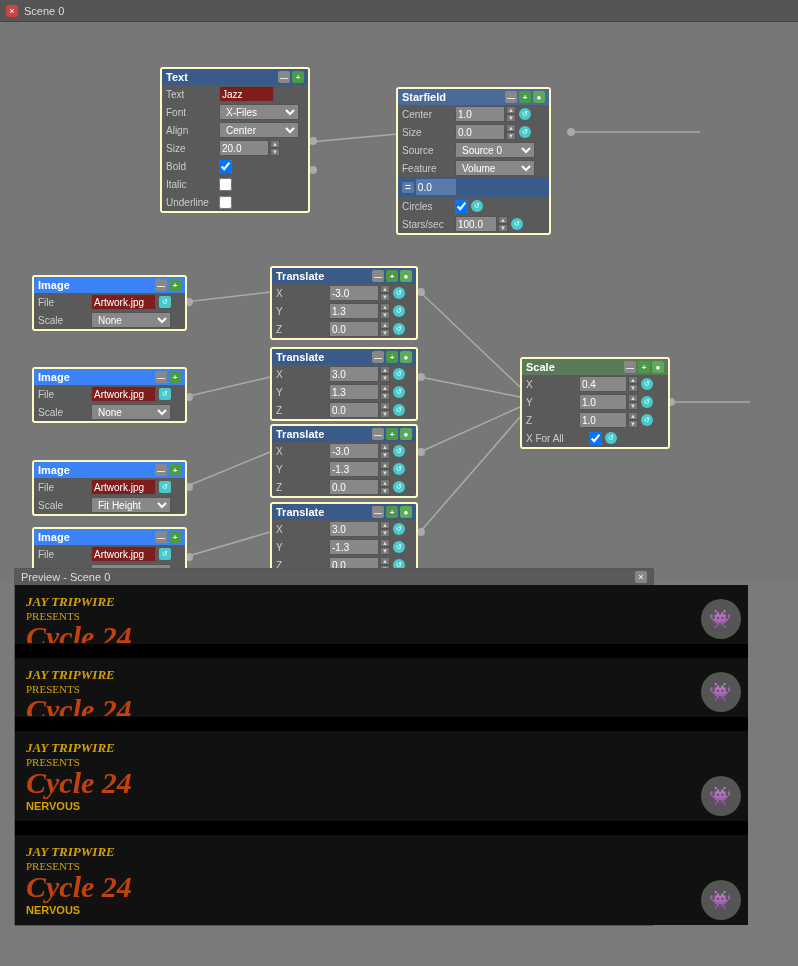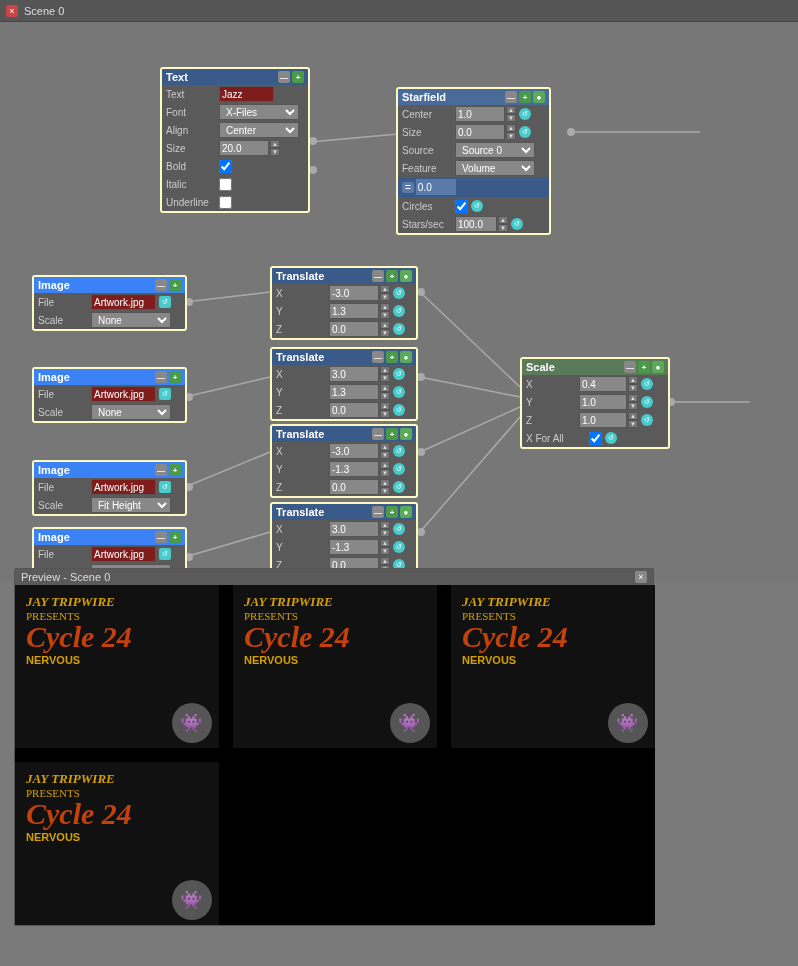--- a/index.html
+++ b/index.html
@@ -183,24 +183,24 @@
     }
     .preview-close {
       width: 12px; height: 12px;
       background: #888;
       border-radius: 2px;
       display: flex; align-items: center; justify-content: center;
       font-size: 9px; cursor: pointer; color: #fff;
     }
     .preview-content {
       background: #000;
-      width: 640px;
+      width: 733px;
       height: 340px;
       display: grid;
-      grid-template-columns: 1fr 1fr 1fr;
+      grid-template-columns: 1fr;
       grid-template-rows: 1fr 1fr;
       gap: 14px;
     }
     .preview-cell {
       border: 1px solid #111;
       position: relative;
       overflow: hidden;
       background: #000;
     }
 

